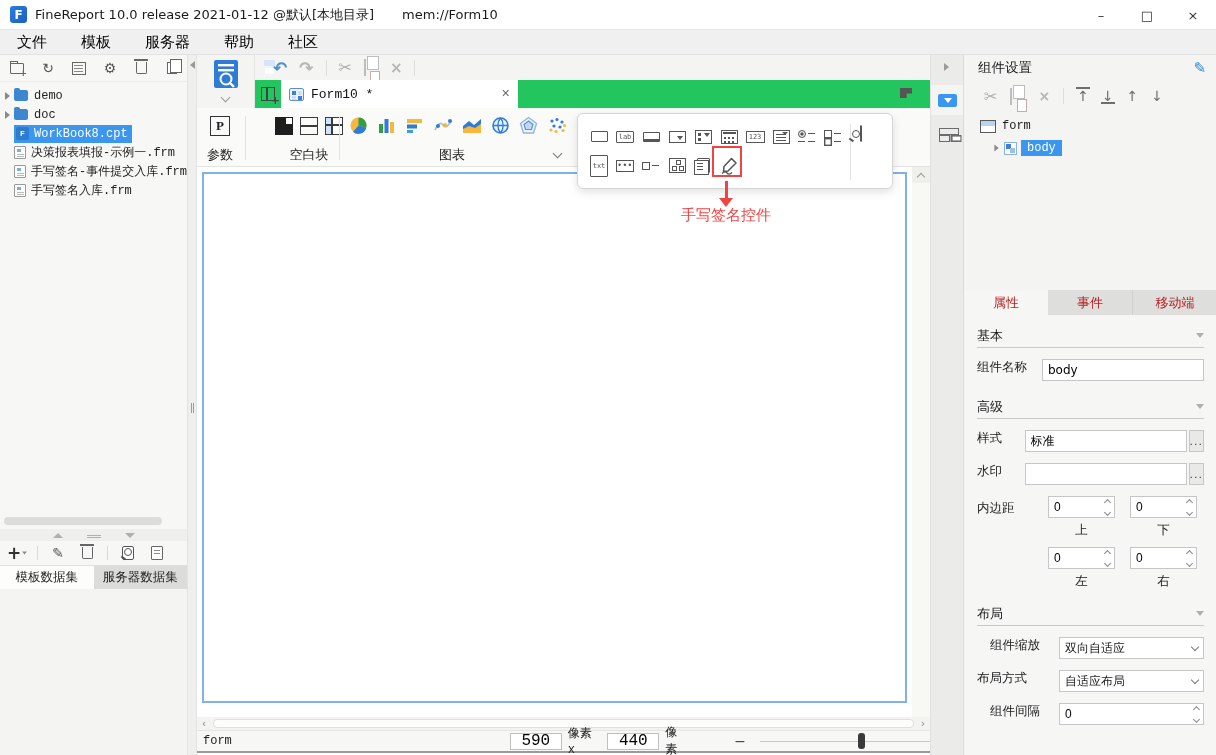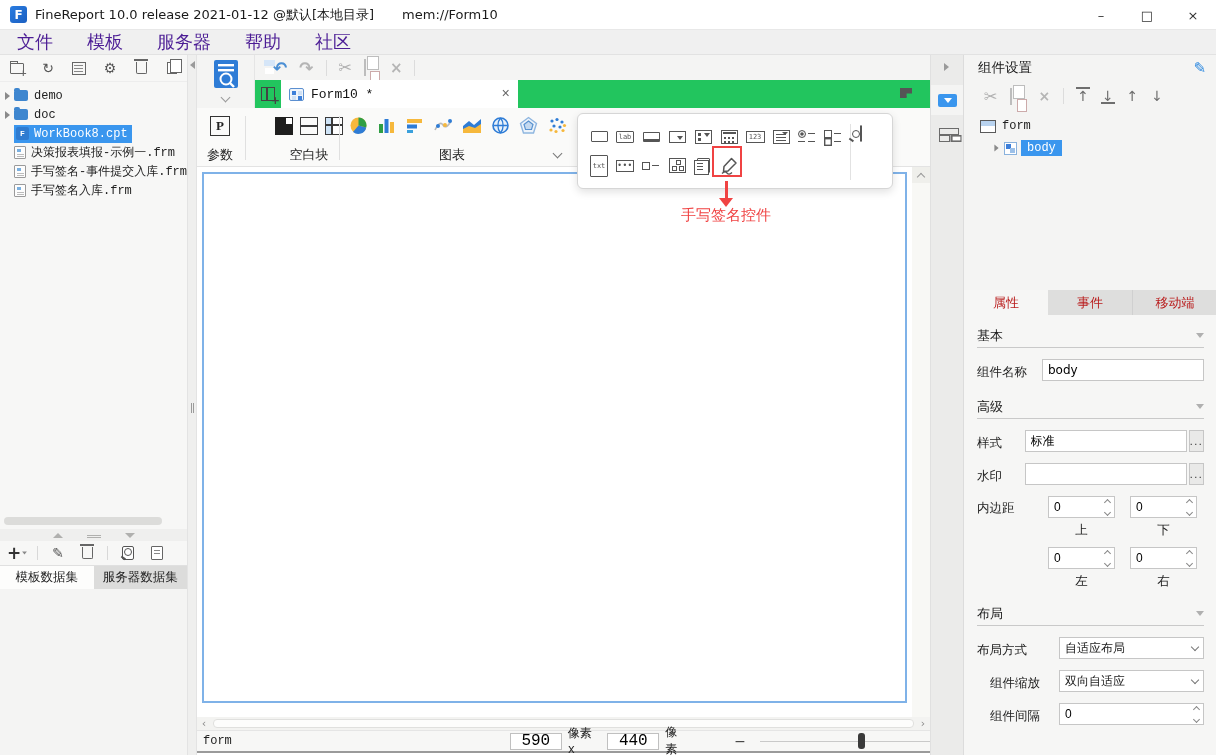--- a/index.html
+++ b/index.html
@@ -11,21 +11,21 @@
   
   .titlebar { position:absolute; left:0; top:0; width:1216px; height:30px; background:#fff; display:flex; align-items:center; border-bottom:1px solid #e8e8e8; }
   .logo { width:17px; height:17px; margin:0 8px 0 10px; border-radius:3px; background:linear-gradient(135deg,#2a7de1 0%,#1b5fc1 100%); color:#fff; font-weight:bold; font-size:12px; display:flex; align-items:center; justify-content:center; }
   .tb-title { font-size:13px; color:#1a1a1a; }
   .tb-doc { font-size:13px; color:#1a1a1a; margin-left:28px; }
   .win-controls { position:absolute; right:0; top:0; height:30px; display:flex; }
   .win-btn { width:46px; height:30px; display:flex; align-items:center; justify-content:center; font-size:13px; color:#333; cursor:default; }
 
   
   .menubar { position:absolute; left:0; top:30px; width:1216px; height:25px; background:#f0f0f0; display:flex; align-items:center; border-bottom:1px solid #e2e2e2; }
-  .menu-item { padding:0 17px; height:25px; display:flex; align-items:center; font-size:18px; color:#4c1d95; }
+  .menu-item { padding:0 17px; height:25px; display:flex; align-items:center; font-size:15px; color:#000000; }
   .menubar-right { position:absolute; right:0; top:0; height:25px; display:flex; align-items:center;margin-top:48px; }
   .search-btn { width:30px; height:25px; display:flex; align-items:center; justify-content:center; }
   .search-glyph { position:relative; width:11px; height:11px; border:1.7px solid #444; border-radius:50%; }
   .search-glyph::after { content:""; position:absolute; width:6px; height:1.7px; background:#444; transform:rotate(45deg); right:-5px; bottom:-2px; }
   .user-badge { height:25px; min-width:96px; padding:0 14px; background:#cde9f6; display:flex; align-items:center; justify-content:center; font-size:12px; color:#16324c; }
 
   
   .left-panel { position:absolute; left:0; top:55px; width:187px; height:700px; background:#f7f7f6; }
   .lp-toolbar { height:27px; display:flex; align-items:center; gap:13px; padding-left:8px; border-bottom:1px solid #ededed; }
   .lp-ibtn { width:18px; height:18px; display:flex; align-items:center; justify-content:center; color:#555; font-size:14px; }
@@ -162,21 +162,21 @@
   .ic-body { position:relative; width:13px; height:13px; border:1px solid #8ab2dd; background:#fff; margin-right:4px; }
   .ic-body::before { content:""; position:absolute; left:1px; top:1px; width:5px; height:5px; background:#3d7fd9; }
   .ic-body::after { content:""; position:absolute; right:1px; bottom:1px; width:5px; height:5px; background:#9cc0e8; }
   .body-sel { background:#3a96ee; color:#fff; padding:1px 6px; font-size:12px; }
   .insp-tabs { position:absolute; left:0; top:235px; width:253px; height:25px; display:flex; background:#dededd; }
   .insp-tab { flex:1; display:flex; align-items:center; justify-content:center; font-size:13px; color:#b91c1c; border-right:1px solid #d0d0d0; }
   .insp-tab.active { background:#f6f6f5; border-right:none; }
   .insp-content { position:absolute; left:0; top:260px; width:253px; bottom:0; background:#f6f6f5; padding:0 13px; }
   .sec-header { height:24px; margin-top:9px; display:flex; align-items:center; border-bottom:1px solid #c9c9c9; font-size:13px; color:#1a1a1a; }
   .sec-caret { margin-left:auto; width:0; height:0; border-top:5px solid #b0b0b0; border-left:4px solid transparent; border-right:4px solid transparent; }
-  .fld-row { display:flex; align-items:flex-end; margin-top:11px; }
+  .fld-row { display:flex; align-items:flex-start; margin-top:11px; }
   .fld-label { width:82px; font-size:12.5px; color:#222; }
   .fld-label.indent { padding-left:13px; }
   .fld-input { flex:1; height:22px; border:1px solid #c6c6c6; background:#fff; font-size:12px; padding:0 5px; font-family:"DejaVu Sans",sans-serif; }
   .dots-btn { width:20px; height:22px; margin-left:2px; background:#e9e9e8; border:1px solid #c6c6c6; font-size:11px; color:#444; display:flex; align-items:center; justify-content:center; letter-spacing:1px; }
   .spin { position:relative; width:67px; height:22px; }
   .spin input { width:100%; height:100%; border:1px solid #c6c6c6; background:#fff; font-size:12px; padding:0 16px 0 5px; }
   .spin .arrows { position:absolute; right:1px; top:1px; bottom:1px; width:13px; display:flex; flex-direction:column; align-items:center; justify-content:space-around; background:#fff; }
   .sp-up { width:5px; height:5px; border-left:1.4px solid #888; border-top:1.4px solid #888; transform:rotate(45deg); }
   .sp-dn { width:5px; height:5px; border-right:1.4px solid #888; border-bottom:1.4px solid #888; transform:rotate(45deg); }
   .pad-col { display:flex; flex-direction:column; align-items:center; margin-right:7px; }
@@ -611,30 +611,30 @@
             </div>
           </div>
         </div>
       </div>
 
       <div class="sec-header" style="margin-top:12px;">
         <span>布局</span>
         <span class="sec-caret"></span>
       </div>
       <div class="fld-row">
+        <span class="fld-label indent">组件缩放</span>
+        <div class="select-box">
+          <span>双向自适应</span>
+          <span class="dd"></span>
+        </div>
+      </div>
+      <div class="fld-row">
         <span class="fld-label">布局方式</span>
         <div class="select-box">
           <span>自适应布局</span>
-          <span class="dd"></span>
-        </div>
-      </div>
-      <div class="fld-row">
-        <span class="fld-label indent">组件缩放</span>
-        <div class="select-box">
-          <span>双向自适应</span>
           <span class="dd"></span>
         </div>
       </div>
       <div class="fld-row">
         <span class="fld-label indent">组件间隔</span>
         <div class="spin" style="flex:1;">
           <input value="0" style="">
           <span class="arrows">
               <span class="sp-up"></span>
               <span class="sp-dn"></span>

